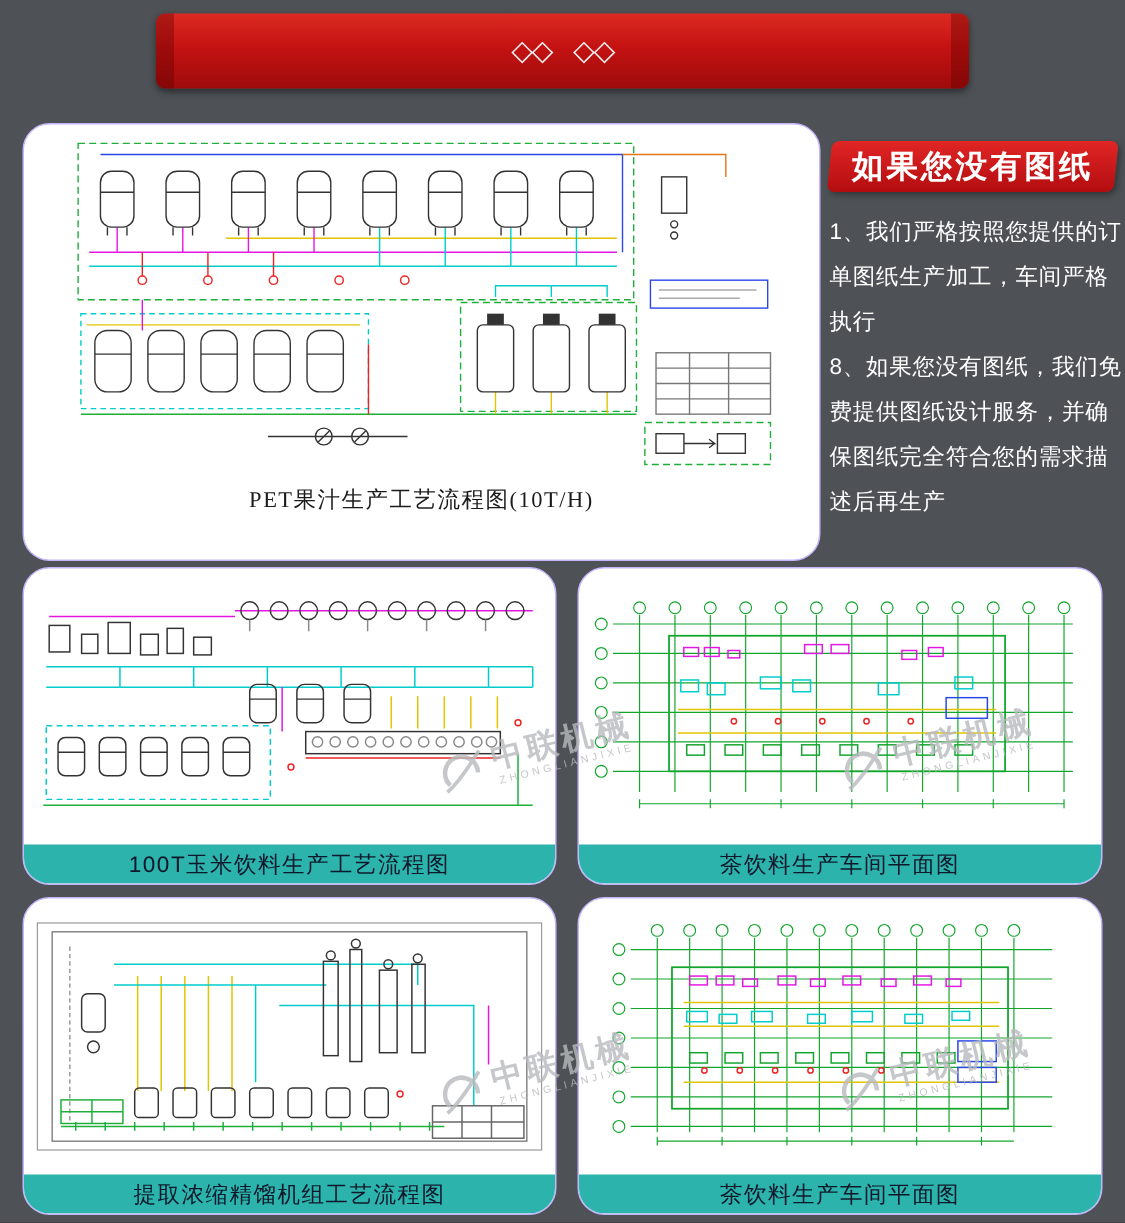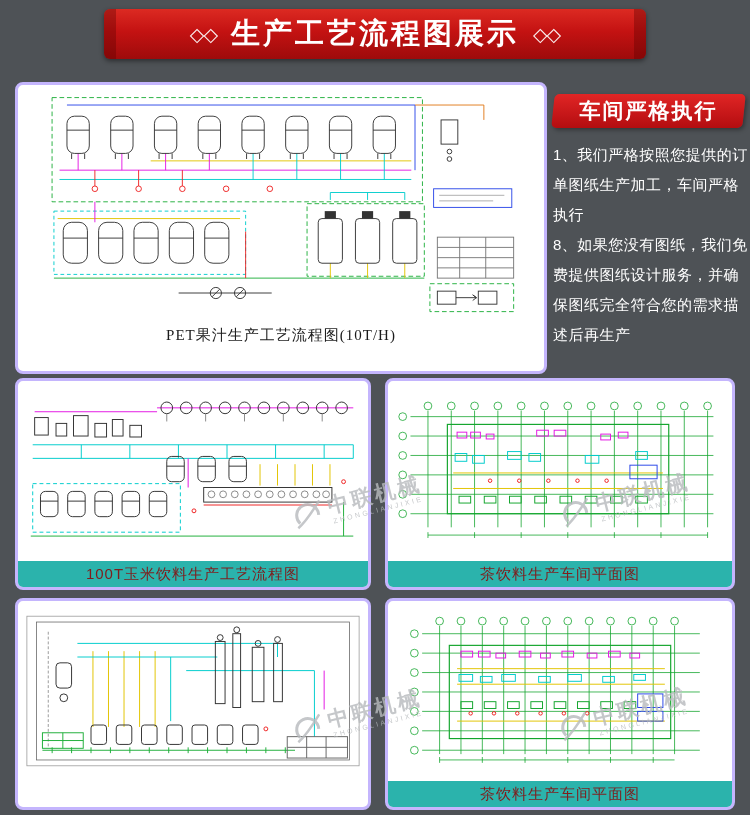--- a/index.html
+++ b/index.html
@@ -11,33 +11,33 @@
   .banner{position:absolute;left:104px;top:9px;width:542px;height:50px;
           display:flex;align-items:center;justify-content:center;gap:14px;
           background:linear-gradient(180deg,#dc2a22 0%,#c41212 45%,#9e0b0b 100%);
           border-radius:6px;color:#fff;box-shadow:0 2px 5px rgba(0,0,0,.45)}
   .banner::before,.banner::after{content:"";position:absolute;top:0;bottom:0;width:12px;background:rgba(90,0,0,.35)}
   .banner::before{left:0;border-radius:6px 0 0 6px}
   .banner::after{right:0;border-radius:0 6px 6px 0}
   .banner-title{font-size:29px;font-weight:bold;letter-spacing:3px;white-space:nowrap}
   .orn{font-size:19px;font-weight:bold;letter-spacing:-1px;opacity:.95}
   
-  .panel{position:absolute;background:#fff;border:3px solid #c4b5fd;border-radius:8px;overflow:hidden}
+  .panel{position:absolute;background:#fff;border:1px solid #c4b5fd;border-radius:18px;overflow:hidden}
   .panel-pet{left:15px;top:82px;width:532px;height:292px;padding:7px 8px 0}
   .panel-pet .art{width:100%;height:228px;display:block}
   .pet-caption{text-align:center;font-size:15px;color:#1b1b1b;margin-top:6px;letter-spacing:1px;
                font-family:"Liberation Serif","DejaVu Serif",serif}
   .panel-corn{left:15px;top:378px;width:356px;height:212px}
   .panel-tea1{left:385px;top:378px;width:350px;height:212px}
   .panel-distill{left:15px;top:598px;width:356px;height:212px}
   .panel-tea2{left:385px;top:598px;width:350px;height:212px}
   .grid-panel .wrap{position:absolute;left:5px;top:4px;right:5px;bottom:30px}
   .grid-panel .art{width:100%;height:100%;display:block}
   .cap{position:absolute;left:0;right:0;bottom:0;height:26px;background:var(--caption_teal,#2bb3ac);
-       color:#7f1d1d;font-size:15px;display:flex;align-items:center;justify-content:center;letter-spacing:1px}
+       color:#0f172a;font-size:15px;display:flex;align-items:center;justify-content:center;letter-spacing:1px}
   
   .promise{position:absolute;left:553px;top:94px;width:197px;color:#fff}
   .badge{position:relative;width:191px;height:34px;margin-bottom:12px}
   .badge::before{content:"";position:absolute;inset:0;transform:skewX(-6deg);border-radius:5px;
                  background:linear-gradient(180deg,#e12525,var(--badge_red,#b30d10));
                  box-shadow:2px 2px 4px rgba(0,0,0,.35)}
   .badge-label{position:relative;display:flex;width:100%;height:100%;align-items:center;justify-content:center;
                font-size:21px;font-weight:bold;letter-spacing:2px}
   .promise p{font-size:15px;line-height:30px;letter-spacing:.5px}
   
@@ -46,21 +46,20 @@
   .wm-text{font-size:21px;font-weight:bold;letter-spacing:3px;line-height:1}
   .wm-sub{font-size:7px;letter-spacing:2.5px;margin-top:2px;text-align:center}
 </style>
 </head>
 <body>
 
 <div class="page">
 
   <div class="banner">
     <span class="orn">◇◇</span>
-    <h1 class="banner-title">生产工艺流程图展示</h1>
     <span class="orn">◇◇</span>
   </div>
 
   <div class="panel panel-pet">
     <svg class="art" viewBox="0 0 520 245" preserveAspectRatio="xMidYMid meet">
       <defs>
         <g id="tkA" fill="none" stroke="#333" stroke-width="1">
           <rect x="0" y="0" width="24" height="40" rx="8"></rect>
           <line x1="0" y1="15" x2="24" y2="15"></line>
           <line x1="5" y1="40" x2="5" y2="46"></line>
@@ -156,21 +155,21 @@
       <use href="#tkB" x="178" y="140"></use>
       <use href="#vsA" x="300" y="128"></use>
         <use href="#vsA" x="340" y="128"></use>
       <use href="#vsA" x="380" y="128"></use>
     </svg>
     <div class="pet-caption">PET果汁生产工艺流程图(10T/H)</div>
   </div>
 
   <aside class="promise">
     <div class="badge">
-      <span class="badge-label">车间严格执行</span>
+      <span class="badge-label">如果您没有图纸</span>
     </div>
     <p>1、我们严格按照您提供的订单图纸生产加工，车间严格执行</p>
     <p>8、如果您没有图纸，我们免费提供图纸设计服务，并确保图纸完全符合您的需求描述后再生产</p>
   </aside>
 
   <div class="panel grid-panel panel-corn">
     <div class="wrap">
       <svg class="art" viewBox="0 0 350 158" preserveAspectRatio="xMidYMid meet">
         <defs>
           <g id="vB" fill="none" stroke="#333" stroke-width="1">
@@ -426,20 +425,21 @@
         </g>
         <use href="#vD" x="70" y="116"></use>
           <use href="#vD" x="96" y="116"></use>
         <use href="#vD" x="122" y="116"></use>
           <use href="#vD" x="148" y="116"></use>
         <use href="#vD" x="174" y="116"></use>
           <use href="#vD" x="200" y="116"></use>
         <use href="#vD" x="226" y="116"></use>
       </svg>
     </div>
+    <div class="cap">提取浓缩精馏机组工艺流程图</div>
   </div>
 
   <div class="panel grid-panel panel-tea2">
     <div class="wrap">
       <svg class="art" viewBox="0 0 344 162" preserveAspectRatio="xMidYMid meet">
         <g fill="none" stroke="#12a52c" stroke-width="0.8">
           <line x1="48" y1="14" x2="48" y2="146"></line>
             <line x1="70" y1="14" x2="70" y2="146"></line>
           <line x1="92" y1="14" x2="92" y2="146"></line>
             <line x1="114" y1="14" x2="114" y2="146"></line>

